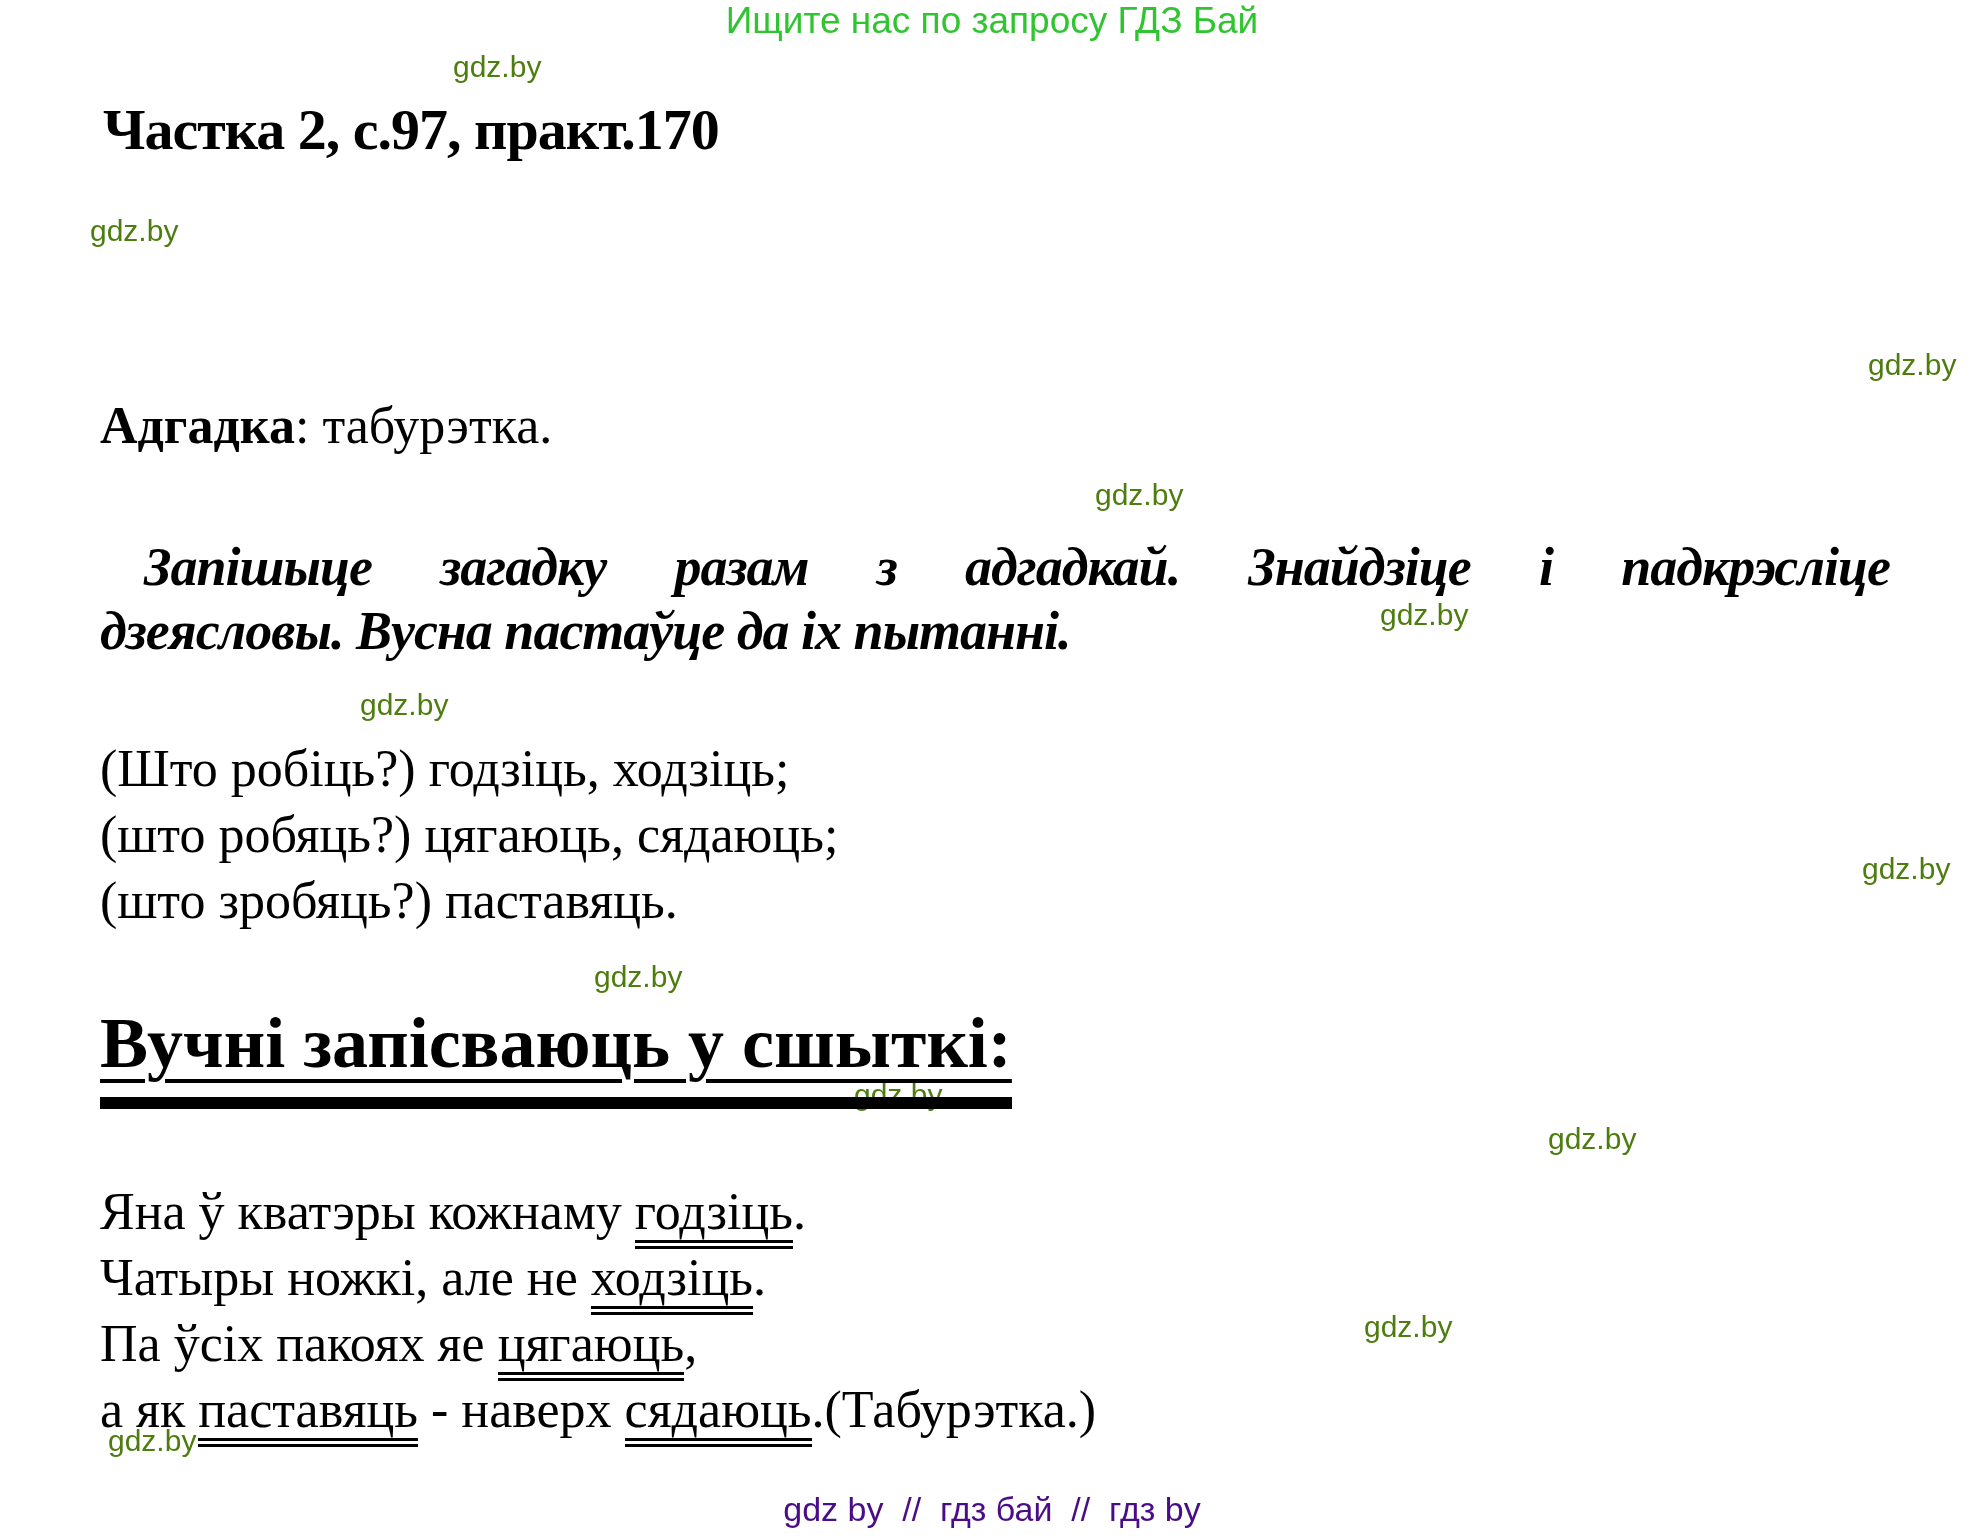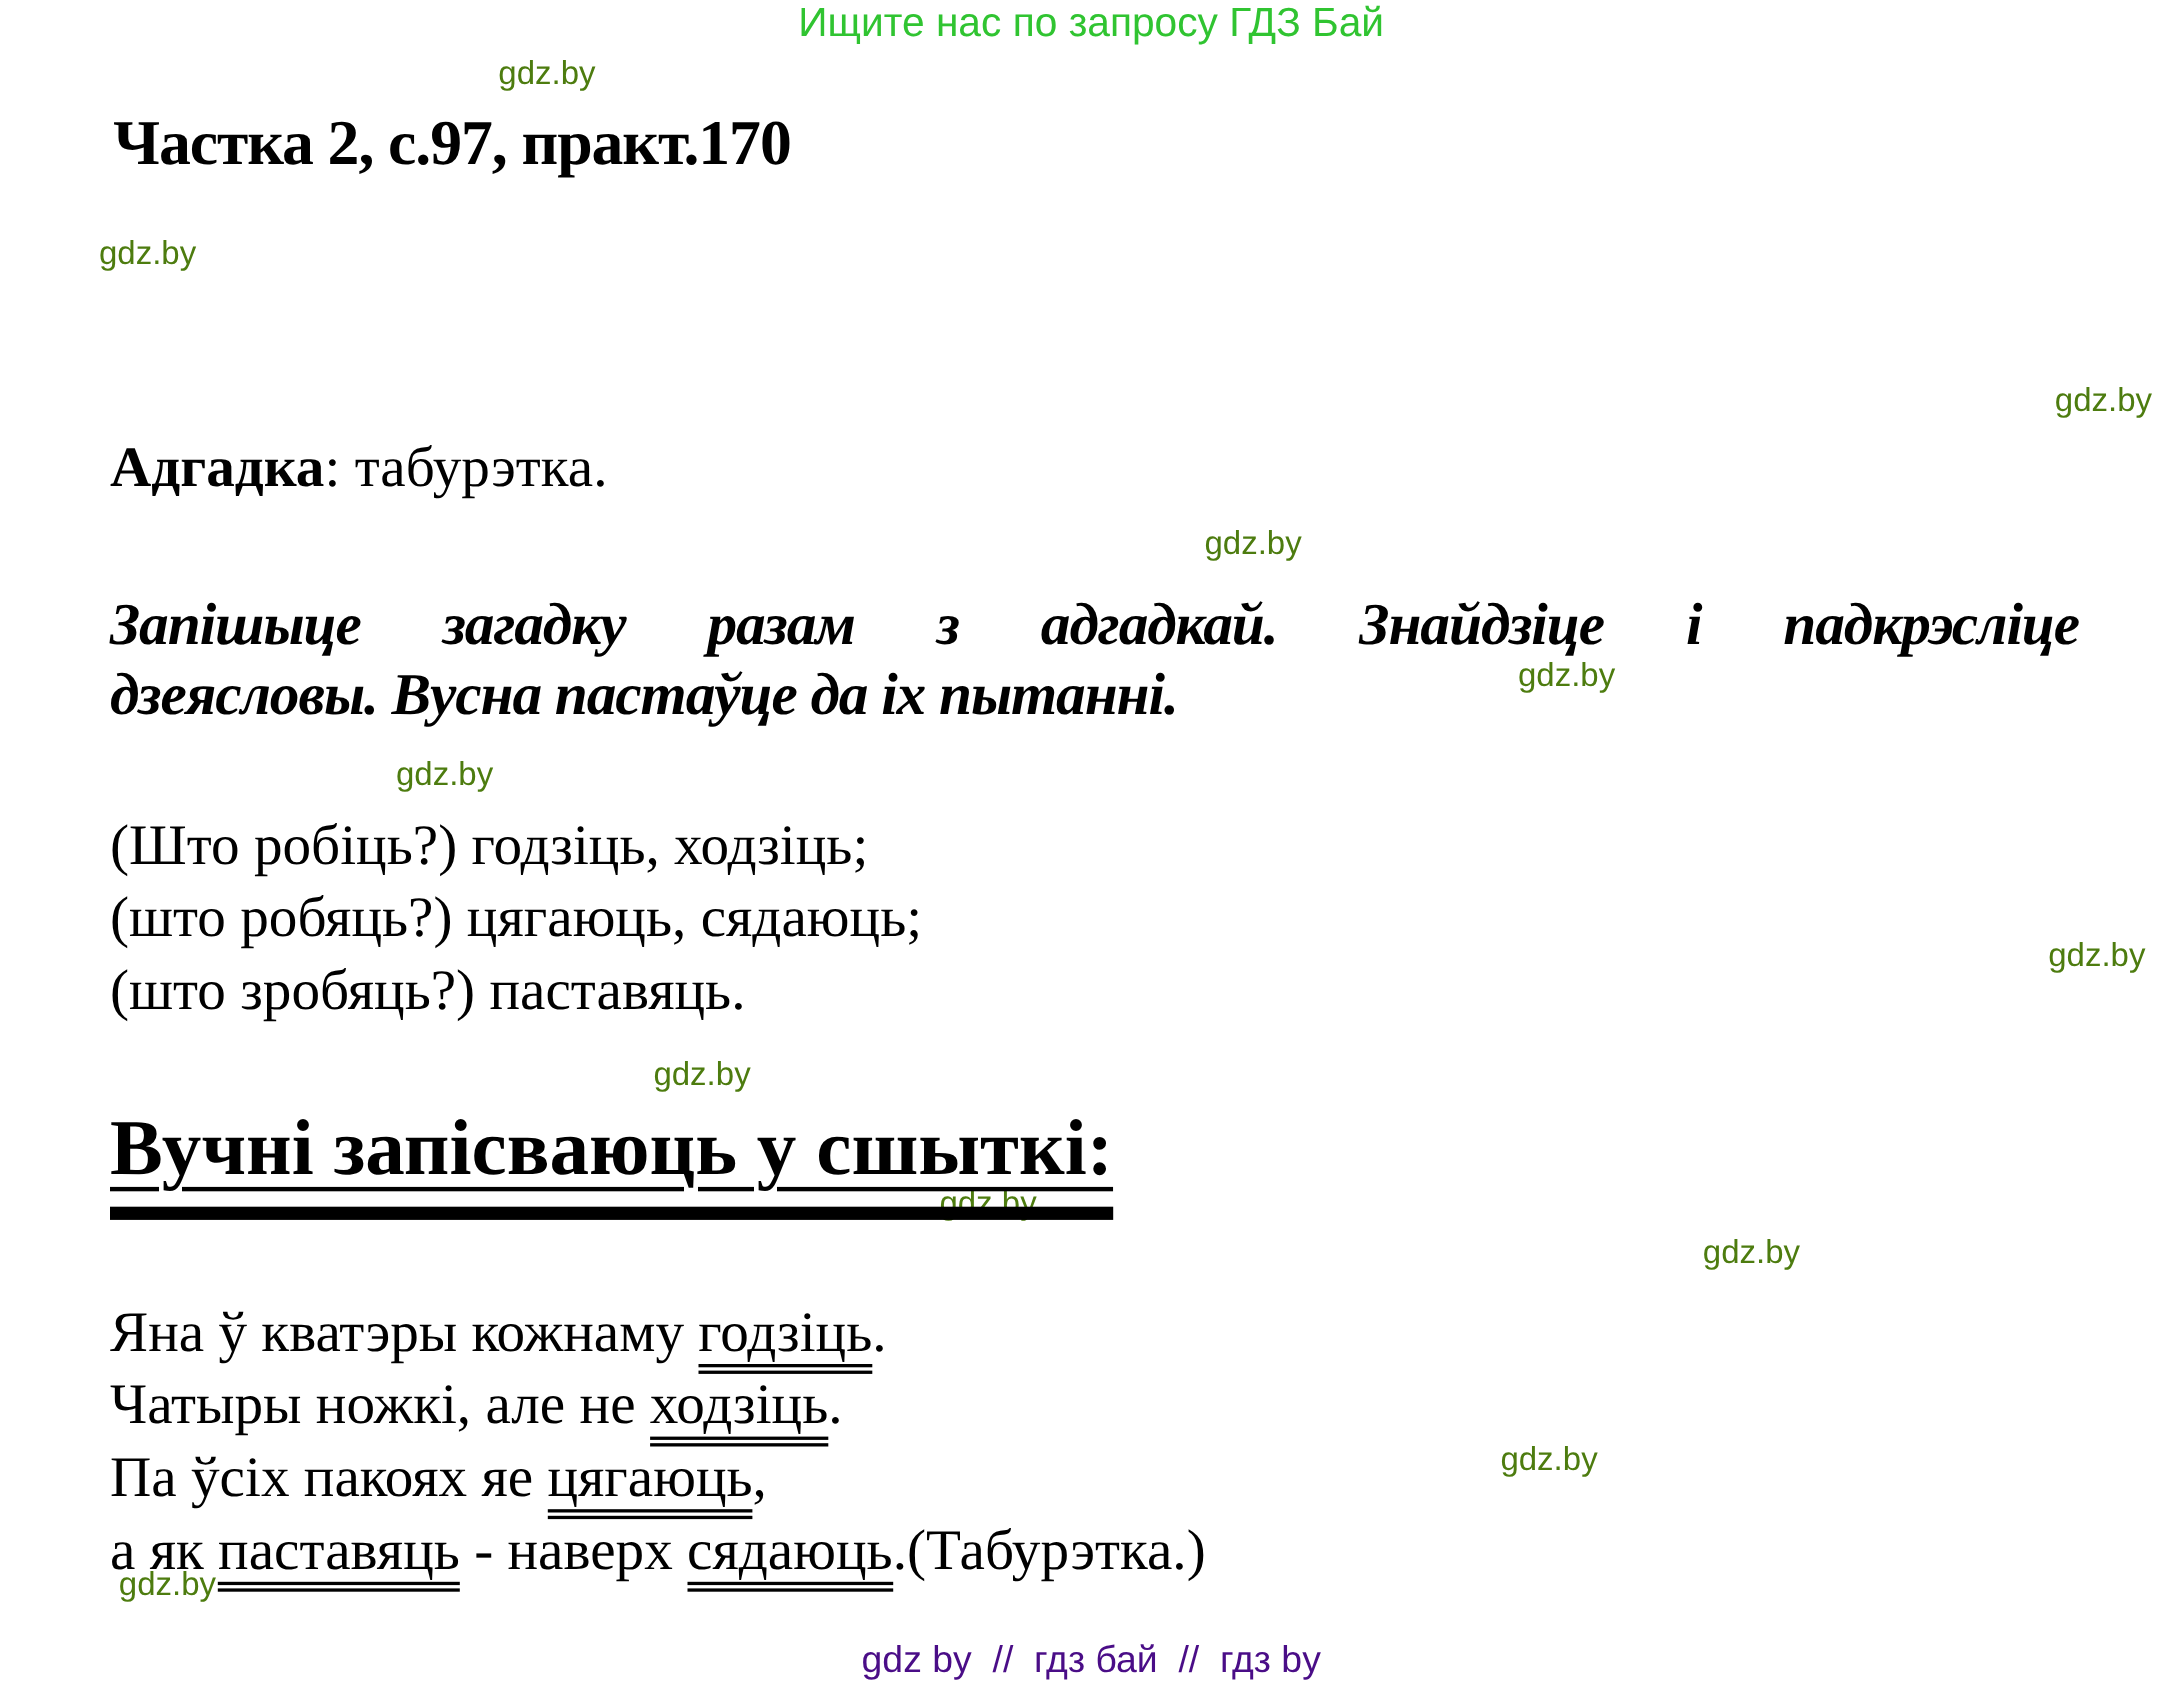--- a/index.html
+++ b/index.html
@@ -43,21 +43,21 @@
     position: absolute;
     left: 100px;
     font-size: 54px;
     font-weight: bold;
     font-style: italic;
     letter-spacing: -1px;
     line-height: 64px;
   }
   .task1 { top: 262px; white-space: nowrap; width: 1790px; }
   .task2 { top: 535px; width: 1790px; }
-  .task2 .jline { text-align: justify; text-align-last: justify; }
+  .task2 .jline { text-align: justify; text-align-last: justify; margin-left: 44px; }
   .answer-line {
     position: absolute;
     left: 100px; top: 396px;
     font-size: 52px;
     white-space: nowrap;
   }
   .answer-line b { font-weight: bold; }
   .verbs {
     position: absolute;
     left: 100px; top: 736px;

